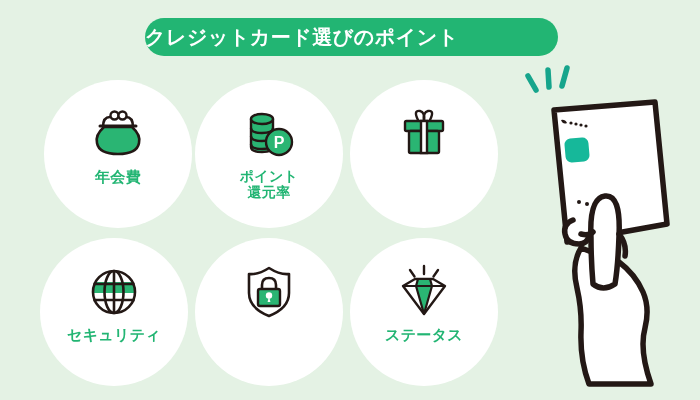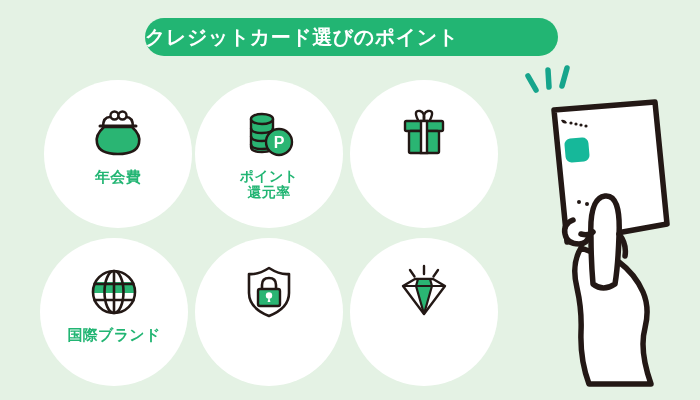--- a/index.html
+++ b/index.html
@@ -130,21 +130,21 @@
             </g>
             <g fill="none" stroke="#231815" stroke-width="2.6">
               <circle cx="27" cy="27" r="21"></circle>
               <ellipse cx="27" cy="27" rx="9.5" ry="21"></ellipse>
               <path d="M6.5 19 L47.5 19"></path>
               <path d="M6.5 35 L47.5 35"></path>
               <path d="M27 6 L27 48"></path>
             </g>
           </svg>
         </div>
-        <div class="label">国際ブランド</div>
+        <div class="label">セキュリティ</div>
       </div>
     </div>
 
     <div class="cell c4">
       <div class="circle">
         <div class="icon-wrap">
           <svg width="54" height="56" viewBox="0 0 54 56">
             <path d="M27 4 Q38 11 47 10 L47 29 Q47 44 27 52 Q7 44 7 29 L7 10 Q16 11 27 4 Z" fill="#ffffff" stroke="#231815" stroke-width="2.6" stroke-linejoin="round"></path>
             <path d="M20 26 L20 21 Q20 14 27 14 Q34 14 34 21 L34 26" fill="none" stroke="#231815" stroke-width="2.6"></path>
             <rect x="16" y="25" width="22" height="17" rx="2" fill="#2ab573" stroke="#231815" stroke-width="2.4"></rect>
@@ -162,20 +162,21 @@
             <g stroke="#231815" stroke-width="2.4" stroke-linecap="round">
               <path d="M29 2 L29 10"></path>
               <path d="M15 6 L19.5 12.5"></path>
               <path d="M43 6 L38.5 12.5"></path>
             </g>
             <path d="M8 22 L20 15 L38 15 L50 22 L29 50 Z" fill="#ffffff" stroke="#231815" stroke-width="2.4" stroke-linejoin="round"></path>
             <path d="M21 22 L23 15 L35 15 L37 22 L29 50 Z" fill="#2ab573" stroke="#231815" stroke-width="2.2" stroke-linejoin="round"></path>
             <path d="M8 22 L50 22" fill="none" stroke="#231815" stroke-width="2.2"></path>
           </svg>
         </div>
+        <div class="label">ステータス</div>
       </div>
     </div>
 
   </div>
 
   <div class="illus">
     <svg width="205" height="348" viewBox="0 0 205 348">
 
       <g stroke="#16a58c" stroke-width="5.5" stroke-linecap="round">
         <path d="M33 24 L41 38"></path>

